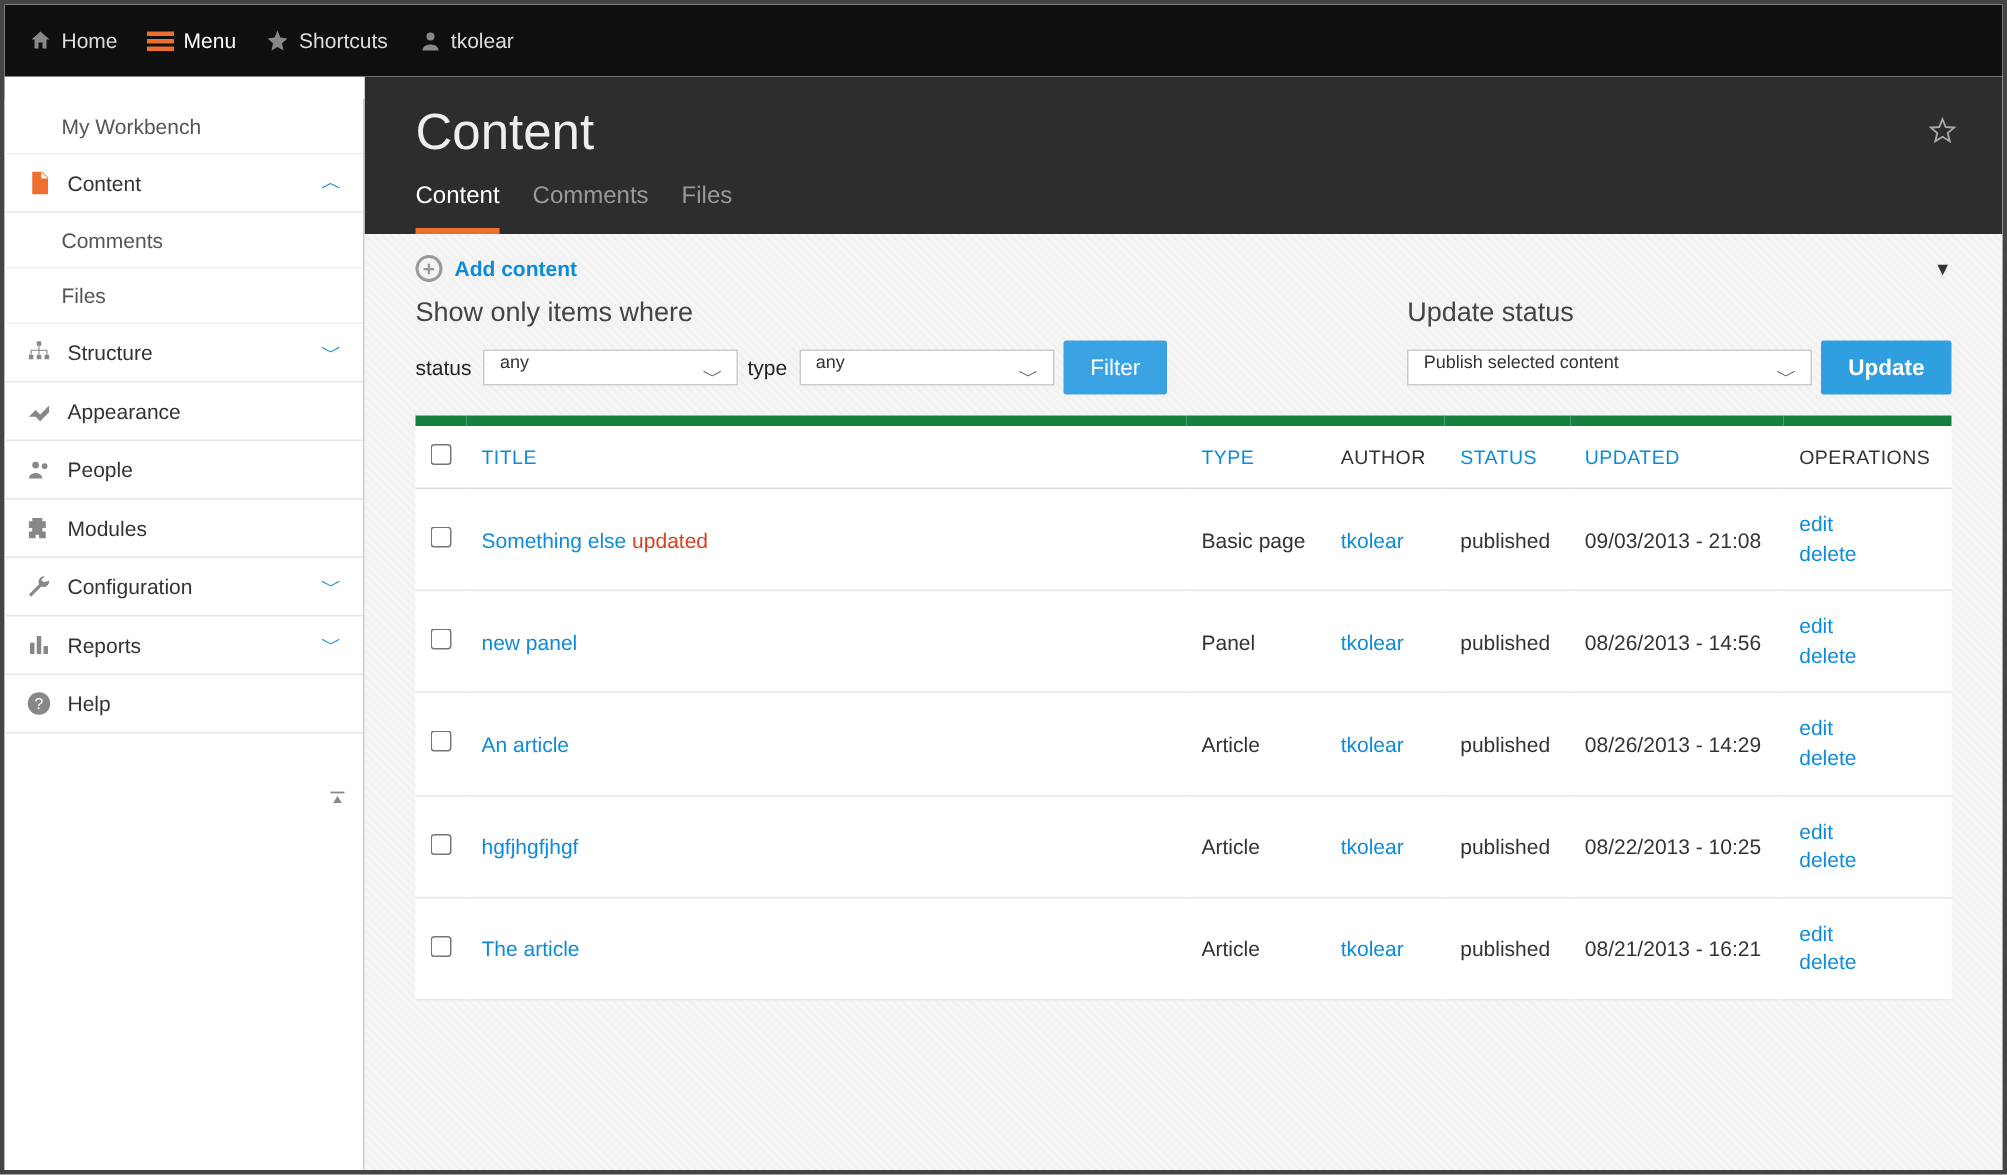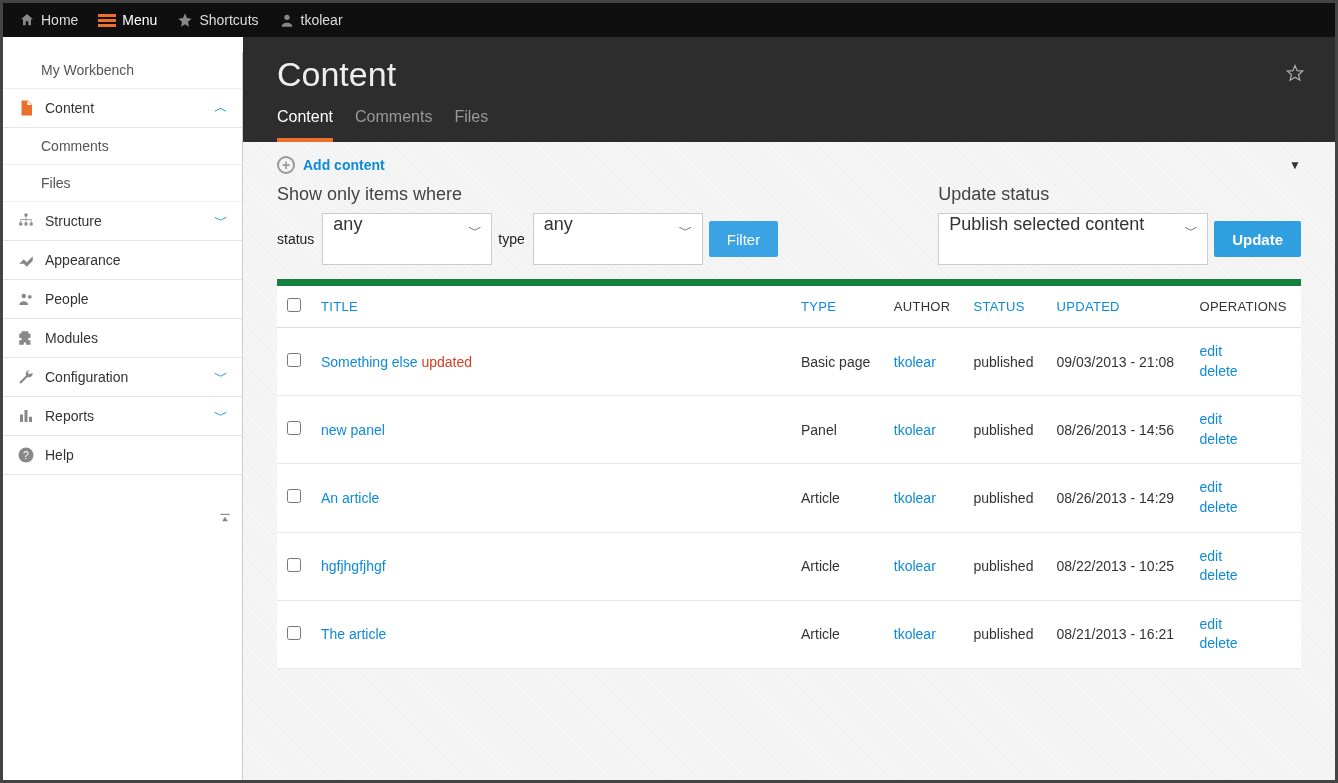--- a/index.html
+++ b/index.html
@@ -1,20 +1,20 @@
 <!DOCTYPE html>
 <html><head>
 <meta charset="utf-8">
 <style>
   * { box-sizing: border-box; margin: 0; padding: 0; }
   body { font-family: "Helvetica Neue", Helvetica, Arial, sans-serif; font-size: 14px; color: #333; background: #fff; width: 1338px; height: 783px; overflow: hidden; border: 3px solid #444; position: relative;}
   a { text-decoration: none; }
 
   
-  .topbar { height: 34px; background: #0f0f0f; display: flex; align-items: flex-end; padding: 0 6px; color: #ccc; }
+  .topbar { height: 48px; background: #0f0f0f; display: flex; align-items: flex-end; padding: 0 6px; color: #ccc; }
   .topbar .tb-item { display: flex; align-items: center; padding: 0 10px; height: 100%; cursor: pointer; }
   .topbar .tb-item span.label { margin-left: 6px; color: #ddd; font-size: 14px;}
   .topbar .tb-item.menu-active span.label { color: #fff; }
   .tb-icon { width:16px; height:16px; display:inline-block; }
   .hamburger { display:flex; flex-direction:column; justify-content:space-between; width:18px; height:13px;}
   .hamburger div { height:3px; background:#ec6f2d; }
   .home-icon svg, .star-icon svg, .user-icon svg { fill:#888; }
 
   
   .shell { display:flex; height: calc(100% - 34px); }
@@ -43,21 +43,21 @@
   .content-area { flex:1; background: repeating-linear-gradient(45deg,#f6f6f6,#f6f6f6 2px,#f2f2f2 2px,#f2f2f2 4px); padding: 14px 34px; overflow:auto;}
   .add-row { display:flex; align-items:center; justify-content:space-between; margin-bottom:10px;}
   .add-link { color:#0e8bd8; font-weight:bold; display:flex; align-items:center; cursor:pointer;}
   .add-link .plus { width:18px; height:18px; border:2px solid #999; border-radius:50%; display:flex; align-items:center; justify-content:center; color:#999; margin-right:8px; font-weight:bold; font-size:14px; line-height:1;}
   .caret-toggle { cursor:pointer; font-size:12px;}
 
   .filter-row { display:flex; align-items:flex-end; gap:30px; margin-bottom:14px;}
   .filter-group h3 { font-size:18px; font-weight:400; color:#444; margin-bottom:8px;}
   .controls { display:flex; align-items:center; gap:6px;}
   .sel { position:relative; }
-  .sel select, .sel .fake { appearance:none; -webkit-appearance:none; border:1px solid #ccc; background:#fff; height:52px; padding:0 36px 10px 10px; font-size:18px; min-width:180px; cursor:pointer;}
+  .sel select, .sel .fake { appearance:none; -webkit-appearance:none; border:1px solid #ccc; background:#fff; height:24px; padding:0 36px 10px 10px; font-size:12px; min-width:180px; cursor:pointer;}
   .sel .arrow { position:absolute; right:0; top:0; width:34px; height:36px; display:flex; align-items:center; justify-content:center; pointer-events:none; color:#666;}
   .sel.compact .fake{ min-width:170px;}
   .lbl { font-size:14px; color:#222; margin-right:2px;}
   .btn { border:none; height:36px; padding:0 18px; font-size:15px; cursor:pointer; border-radius:2px;}
   .btn-primary { background:#3aa3e3; color:#fff; }
   .btn-primary.strong { background:#2f9fe0; font-weight:bold;}
   .update-group { margin-left:auto; }
   .update-group .sel .fake{ min-width:270px;}
 
   

